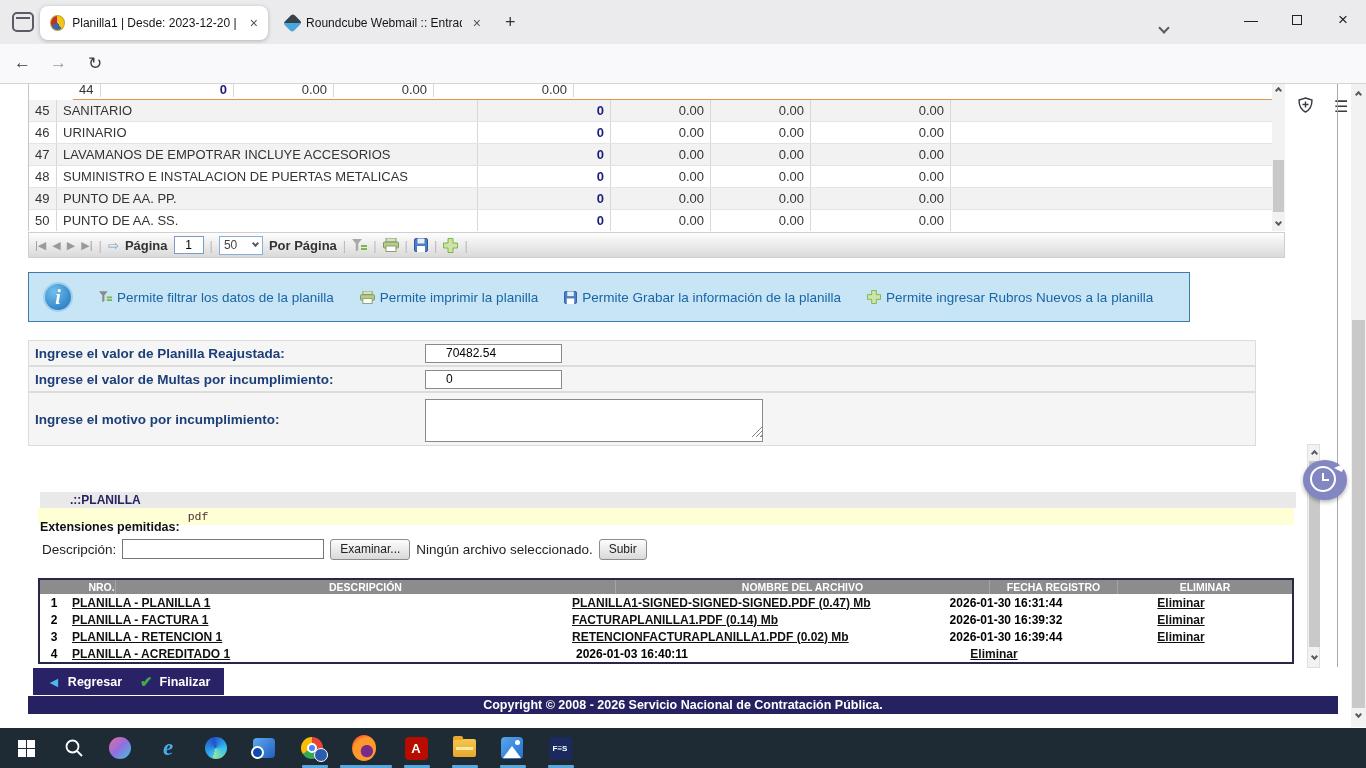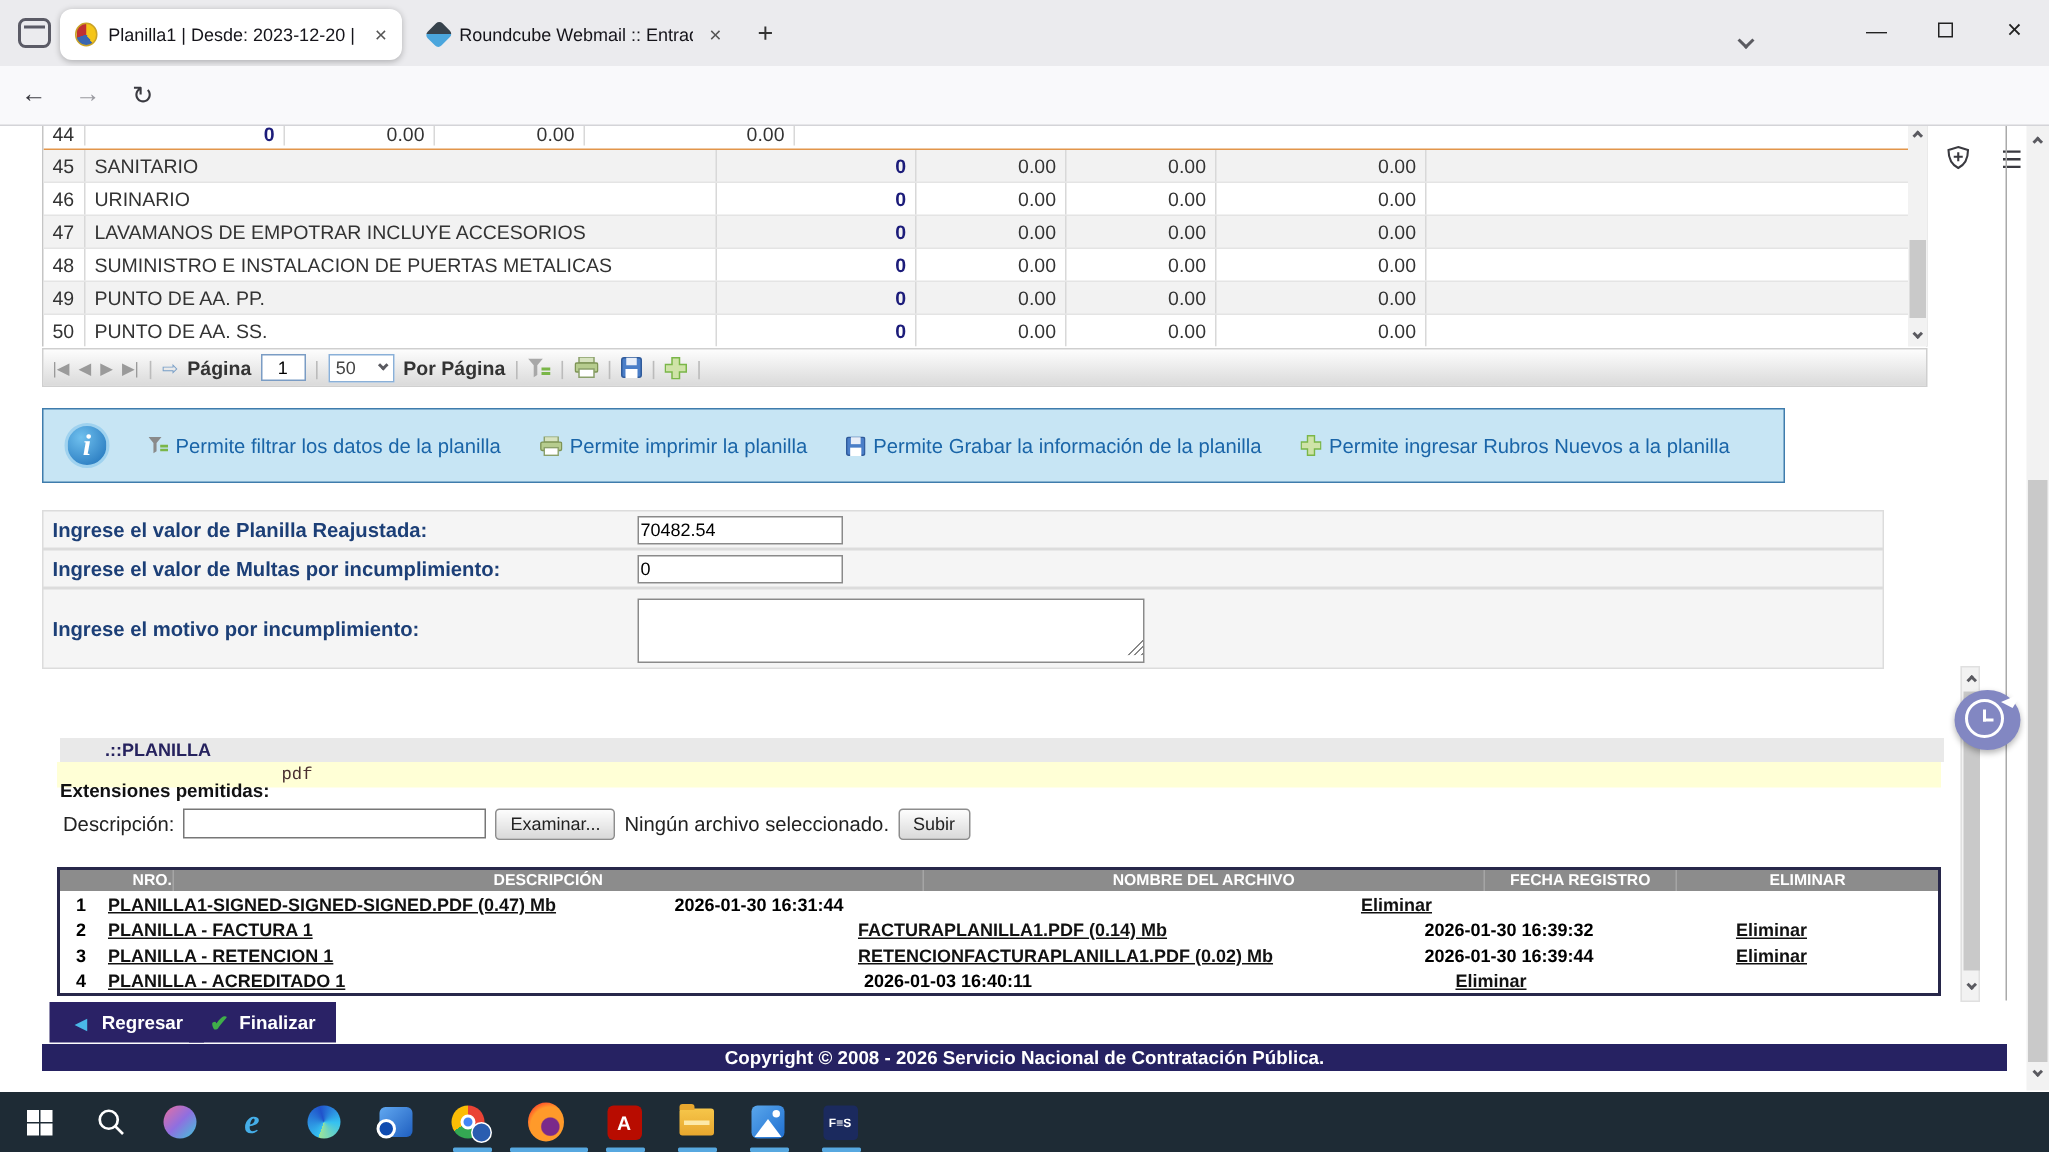--- a/index.html
+++ b/index.html
@@ -27,21 +27,21 @@
   #urlbar .host { color:#1b1b1f; font-size:13px; }
   #urlbar .path { color:#8c8c93; font-size:13px; white-space:nowrap; overflow:hidden; max-width:330px;
     -webkit-mask-image:linear-gradient(90deg,#000 80%,transparent); mask-image:linear-gradient(90deg,#000 80%,transparent); }
   .mini-ic { color:#5b5b66; font-size:14px; line-height:1; }
   .toolico { position:absolute; top:53px; color:#3a3a40; font-size:15px; }
 
   
   #grid { position:absolute; left:28px; top:84px; width:1257px; height:147px; border-left:1px solid #c5c5c5; border-right:1px solid #c5c5c5; overflow:hidden; background:#fff; }
   .grow { display:flex; height:22px; font-size:13px; color:#333; border-bottom:1px solid #e4e4e4; align-items:center; }
   .grow.alt { background:#f2f2f2; }
-  .grow.clip { height:16px; margin-top:0; align-items:flex-end; padding-bottom:2px; border-bottom:1px solid #e2954a; }
+  .grow.clip { height:16px; margin-top:0; align-items:flex-end; padding-bottom:2px; border-bottom:1px solid #e2954a;margin-left:44px; }
   .gc { padding:0 6px; border-right:1px solid #d8d8d8; height:100%; display:flex; align-items:center; }
   .grow.clip .gc { align-items:flex-end; }
   .gc.num { width:28px; justify-content:flex-start; }
   .gc.desc { width:421px; }
   .gc.qty { width:133px; justify-content:flex-end; font-weight:bold; color:#1c1c7a; }
   .gc.val { width:100px; justify-content:flex-end; }
   .gc.val3 { width:140px; justify-content:flex-end; }
   .gc.fill { flex:1; border-right:none; }
   .vsb { position:absolute; width:13px; background:#f2f2f2; }
   #grid-sb { left:1272px; top:84px; height:147px; }
@@ -58,21 +58,21 @@
   .ic-filter, .ic-print, .ic-save, .ic-plus { display:inline-block; vertical-align:middle; }
 
   
   #info-panel { position:absolute; left:28px; top:272px; width:1162px; height:50px; background:#c7e5f4; border:1px solid #3f7cac; display:flex; align-items:center; gap:26px; padding:0 14px; }
   .info-circle { width:30px; height:30px; border-radius:50%; background:radial-gradient(circle at 35% 30%, #6fc0ee, #1d6fb8); color:#fff; font-family:"Liberation Serif",serif; font-style:italic; font-weight:bold; font-size:20px; display:flex; align-items:center; justify-content:center; border:2px solid #9fd2ef; }
   .info-item { display:flex; align-items:center; gap:5px; color:#1a65a8; font-size:13.5px; }
 
   
   .frow { position:absolute; left:28px; width:1228px; background:#f5f5f5; border:1px solid #dcdcdc; display:flex; align-items:center; }
   .frow .flabel { color:#1c3f77; font-weight:bold; font-size:13.5px; padding-left:6px; width:390px; }
-  .finput { position:absolute; left:396px; width:137px; height:19px; border:1px solid #8a8a8a; font-size:12px; padding:1px 1px; background:#fff; }
+  .finput { position:absolute; left:396px; width:137px; height:19px; border:1px solid #8a8a8a; font-size:12px; padding:1px 20px; background:#fff; }
   #motivo-area { position:absolute; left:396px; top:6px; width:338px; height:43px; border:1px solid #8a8a8a; resize:none; font-size:12px; background:#fff; }
   .resize-grip { position:absolute; left:722px; bottom:8px; width:11px; height:11px; background:repeating-linear-gradient(135deg, transparent 0 2px, #888 2px 3px); clip-path:polygon(100% 0,100% 100%,0 100%); }
 
   
   #planilla-hdr { position:absolute; left:40px; top:492px; width:1256px; height:16px; background:#e9e9e9; color:#26225e; font-weight:bold; font-size:12px; padding-left:30px; display:flex; align-items:center; }
   #ext-bar { position:absolute; left:38px; top:508px; width:1256px; height:17px; background:#ffffd6; font-size:12.5px; display:flex; align-items:center; gap:8px; padding-left:2px; }
   #ext-bar .b { font-weight:bold; color:#111;margin-top:20px; }
   #ext-bar .mono { font-family:"Liberation Mono",monospace; font-size:11.5px; color:#4a3030; }
   #desc-row { position:absolute; left:42px; top:538px; height:22px; display:flex; align-items:center; gap:6px; font-size:13.5px; color:#222; }
   #desc-input { width:202px; height:20px; border:1px solid #777; font-size:12px; }
@@ -357,20 +357,21 @@
 <div id="files">
   <div class="hrow">
     <div class="hc c-nro">NRO.</div>
     <div class="hc c-desc">DESCRIPCIÓN</div>
     <div class="hc c-file">NOMBRE DEL ARCHIVO</div>
     <div class="hc c-date">FECHA REGISTRO</div>
     <div class="hc c-del" style="border-right:none;">ELIMINAR</div>
   </div>
   <div class="drow">
     <div class="dc c-nro">1</div>
+    <div class="dc c-desc"><a href="#">PLANILLA - PLANILLA 1</a></div>
     <div class="dc c-file"><a href="#">PLANILLA1-SIGNED-SIGNED-SIGNED.PDF (0.47) Mb</a></div>
     <div class="dc c-date">2026-01-30 16:31:44</div>
     <div class="dc c-del"><a href="#">Eliminar</a></div>
   </div>
   <div class="drow">
     <div class="dc c-nro">2</div>
     <div class="dc c-desc"><a href="#">PLANILLA - FACTURA 1</a></div>
     <div class="dc c-file"><a href="#">FACTURAPLANILLA1.PDF (0.14) Mb</a></div>
     <div class="dc c-date">2026-01-30 16:39:32</div>
     <div class="dc c-del"><a href="#">Eliminar</a></div>

